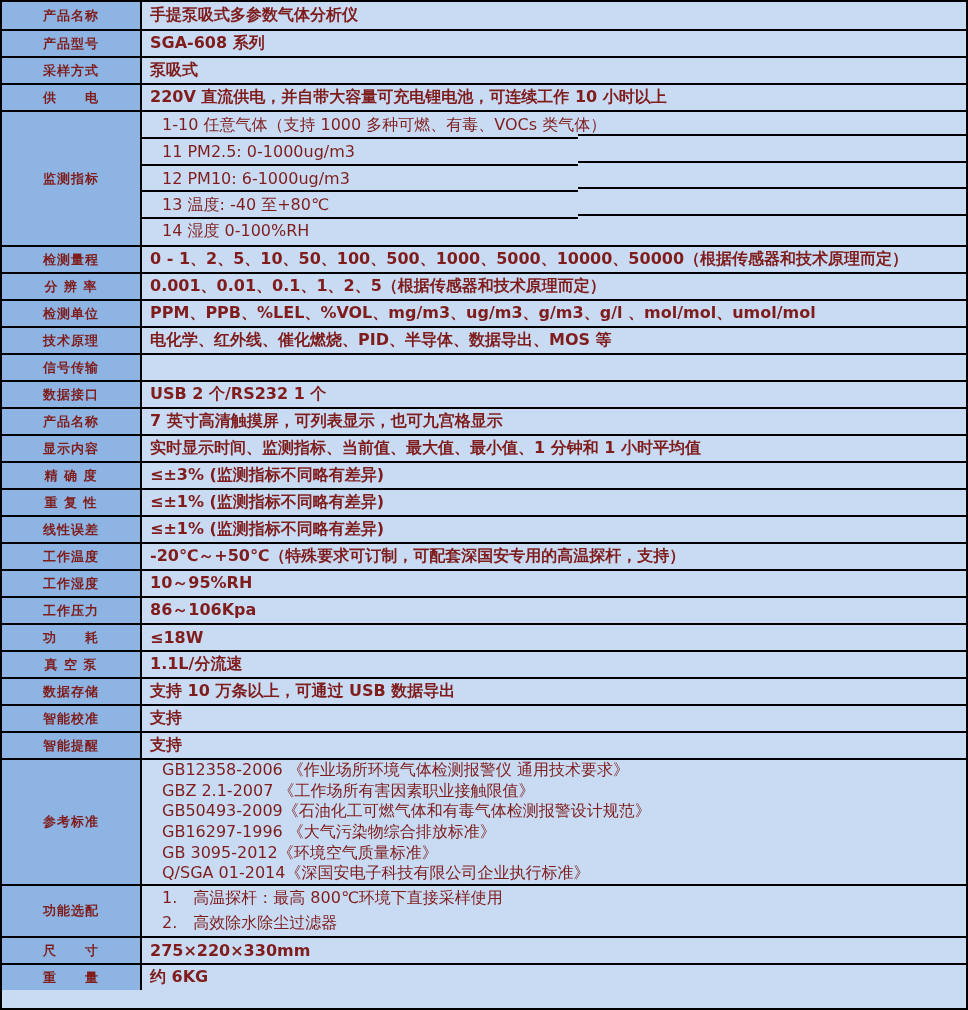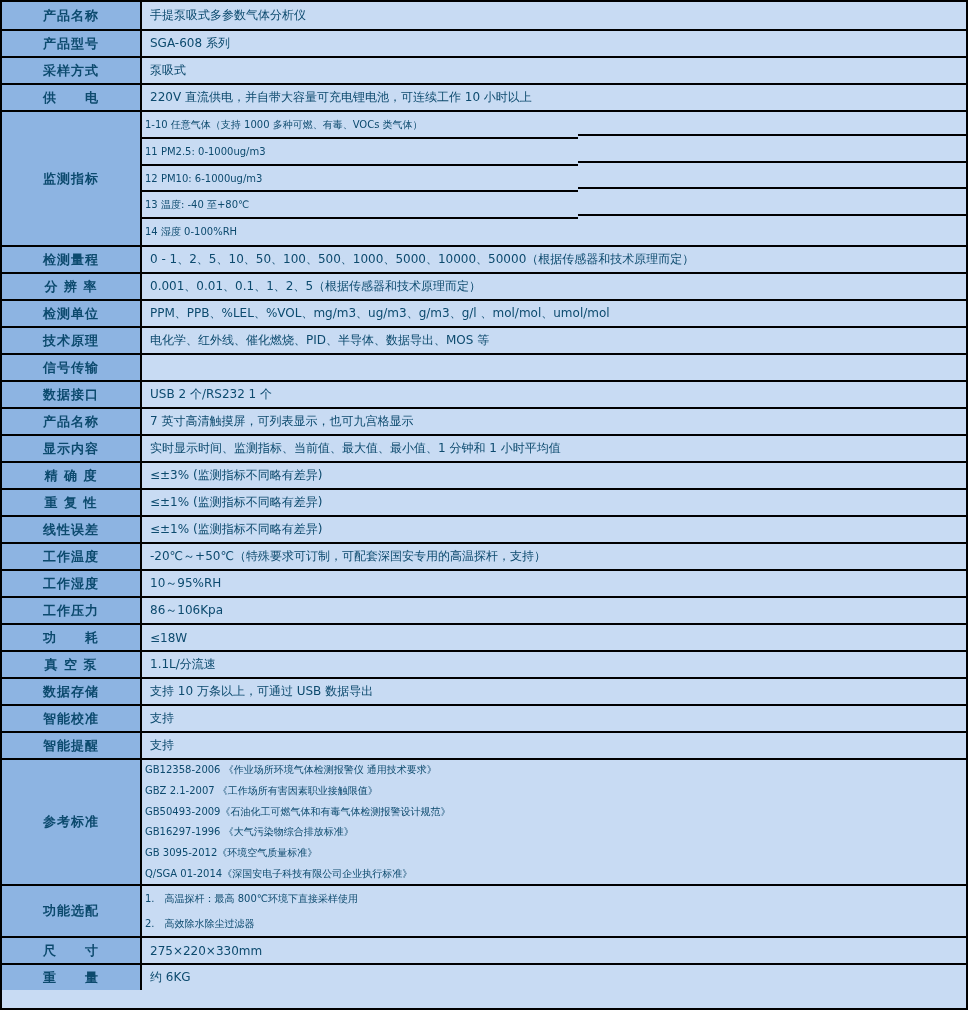--- a/index.html
+++ b/index.html
@@ -1,41 +1,41 @@
 <!DOCTYPE html>
 <html><head>
 <meta charset="utf-8">
 <style>
   html,body{margin:0;padding:0;background:#ffffff;}
   body{width:968px;font-family:"DejaVu Sans",sans-serif;}
   .spec-table{
     width:968px;height:1010px;box-sizing:border-box;
     border:2px solid #000;background:#C8DBF3;
-    display:flex;flex-direction:column;color:#0c4a6e;
+    display:flex;flex-direction:column;color:#7f1d1d;
   }
   .row{display:flex;box-sizing:border-box;border-top:2px solid #000;flex:0 0 auto;}
   .row:first-child{border-top:none;}
   .h27{height:27px;}
   .hmon{height:135px;}
   .hstd{height:126px;}
   .hopt{height:52px;}
   .label{
     width:140px;min-width:140px;box-sizing:border-box;
     background:#8DB4E2;border-right:2px solid #000;
     display:flex;align-items:center;justify-content:center;
     font-weight:bold;font-size:13px;letter-spacing:1px;
     text-align:center;white-space:pre;
   }
   .value{
     flex:1;display:flex;align-items:center;
-    padding-left:8px;font-size:12px;white-space:pre;
-    overflow:hidden;background:#C8DBF3;
+    padding-left:8px;font-size:16px;white-space:pre;
+    overflow:hidden;background:#C8DBF3;font-weight:bold;
   }
   .subcol{flex:1;display:flex;flex-direction:column;position:relative;}
-  .subcell{flex:1;display:flex;align-items:center;padding-left:3px;font-size:10px;white-space:pre;overflow:hidden;}
+  .subcell{flex:1;display:flex;align-items:center;padding-left:20px;font-size:16px;white-space:pre;overflow:hidden;}
   .divider{position:absolute;height:2px;background:#000;}
   .dl{left:0;width:436px;}
   .dr{left:436px;right:0;}
   .dl1{top:25px;} .dr1{top:22px;}
   .dl2{top:52px;} .dr2{top:49px;}
   .dl3{top:78px;} .dr3{top:75px;}
   .dl4{top:105px;}.dr4{top:102px;}
 </style>
 </head>
 <body>

